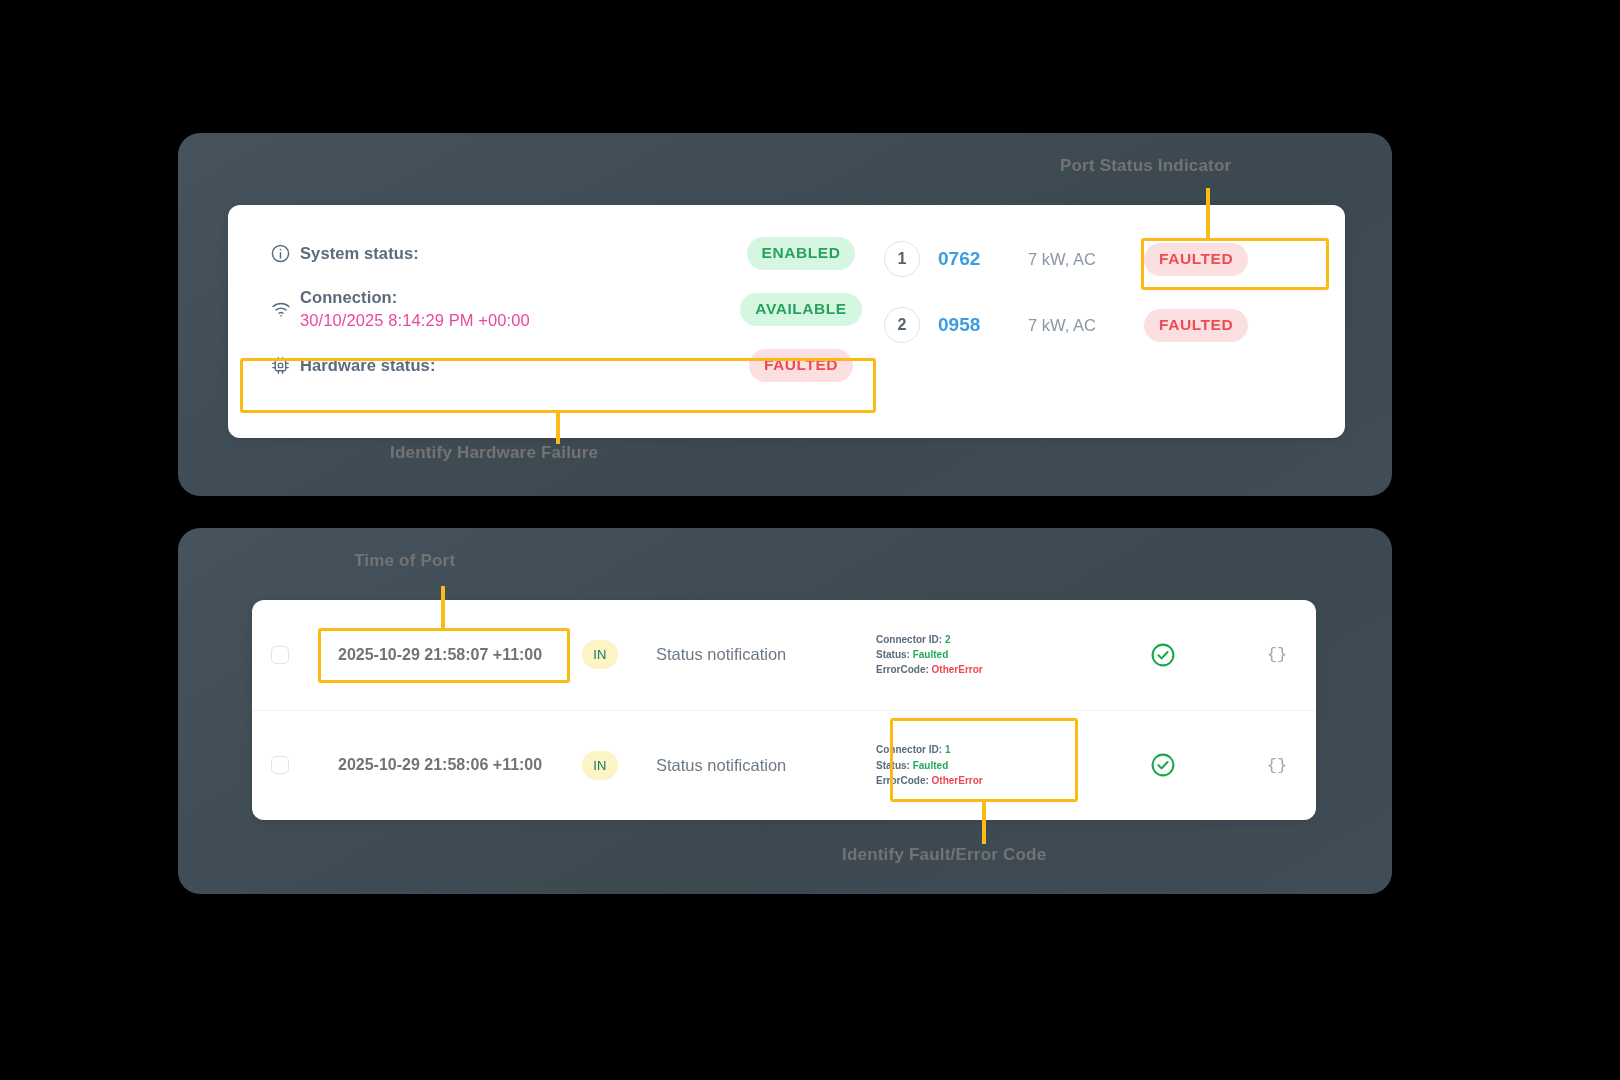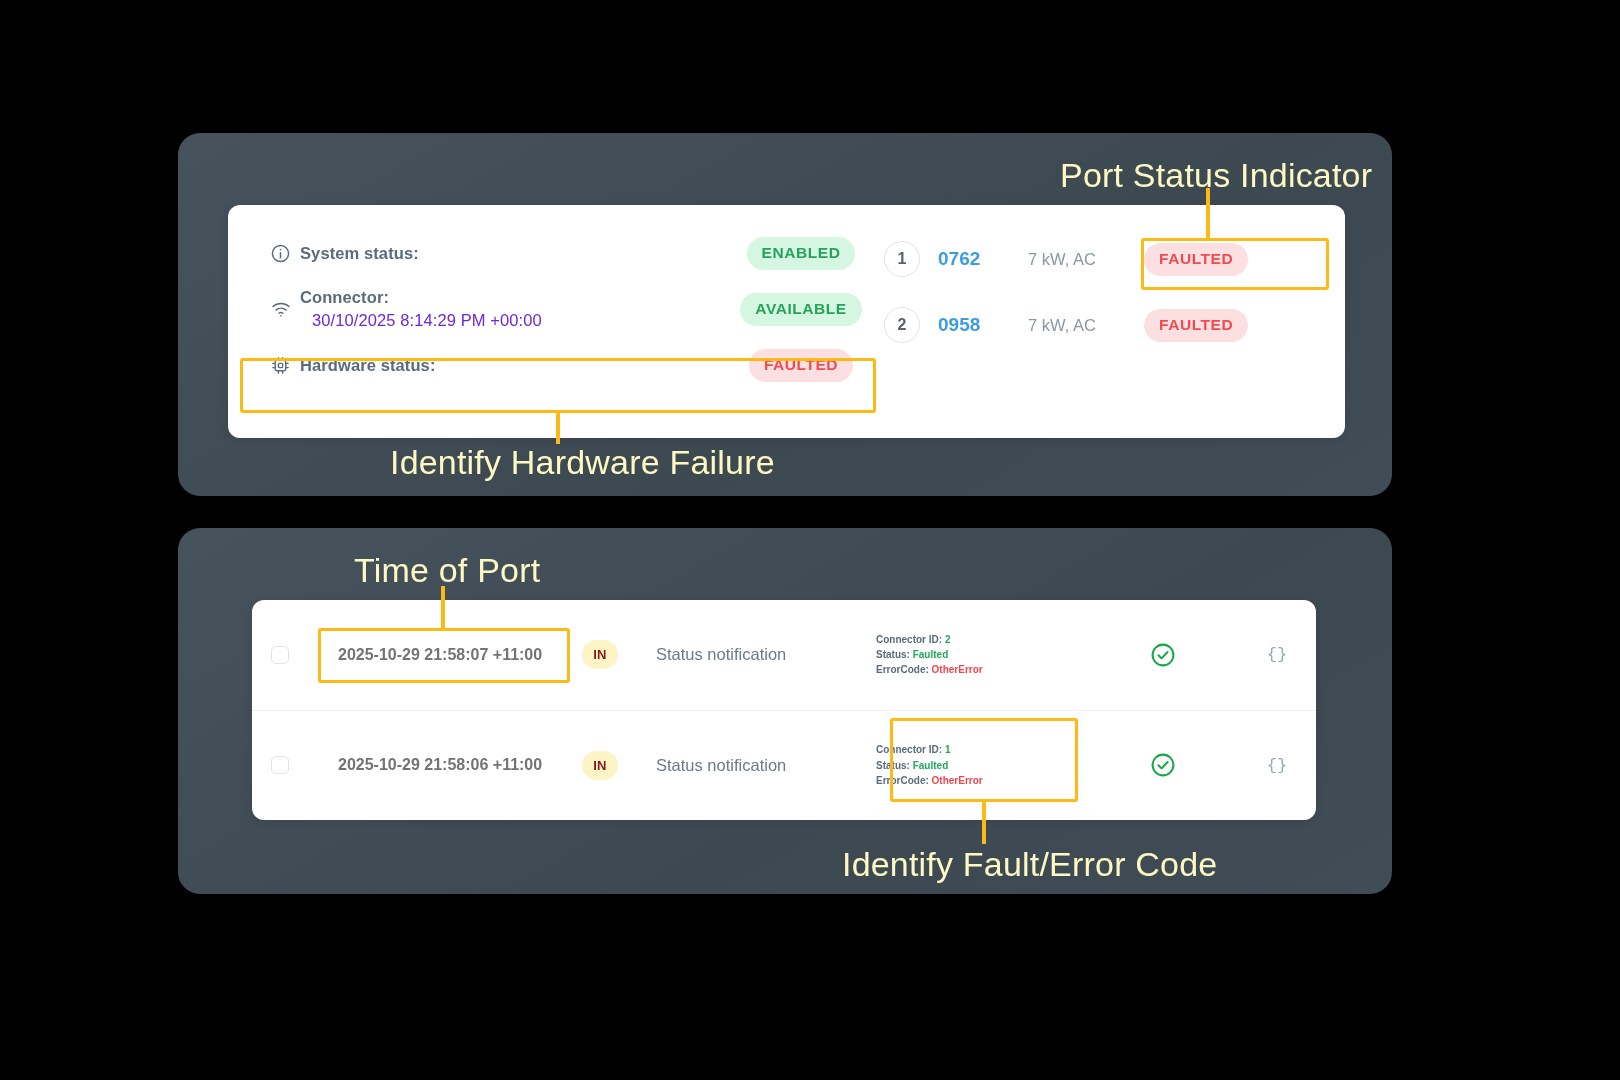--- a/index.html
+++ b/index.html
@@ -62,24 +62,23 @@
   .status-row .lbl {
     color: #5b6b7c;
     font-size: 16.5px;
     font-weight: 600;
     letter-spacing: .1px;
     flex: 1;
     line-height: 1.38;
   }
   .status-row .lbl .sub {
     font-weight: 400;
-    color: #6d28d9;
+    color: #ec4899;
     display: block;
     font-size: 16.5px;
-    margin-left: 12px;
   }
 
   
   .pill {
     font-size: 15.5px;
     font-weight: 700;
     letter-spacing: .55px;
     border-radius: 999px;
     padding: 7px 15px 8px;
     white-space: nowrap;
@@ -157,23 +156,23 @@
     flex: 0 0 254px;
     color: #737373;
     font-size: 16px;
     font-weight: 700;
     padding-left: 30px;
     white-space: nowrap;
   }
   .log-dir { width: 76px; flex: 0 0 76px; display: flex; justify-content: center; }
   .dir-badge {
     background: #fdf4c5;
-    color: #7f1d1d;
+    color: #0f766e;
     font-size: 13px;
-    font-weight: 700;
+    font-weight: 400;
     border-radius: 999px;
     padding: 7px 11px;
     letter-spacing: .3px;
   }
   .log-action {
     width: 238px;
     flex: 0 0 238px;
     color: #6d7a86;
     font-size: 16.5px;
     padding-left: 18px;
@@ -208,23 +207,23 @@
     border-radius: 3px;
     pointer-events: none;
   }
   .leader {
     position: absolute;
     background: #fcba16;
     width: 4px;
   }
   .anno {
     position: absolute;
-    color: #fef9c3;
-    font-size: 34px;
-    font-weight: 400;
+    color: #737373;
+    font-size: 17px;
+    font-weight: 700;
     letter-spacing: .2px;
     white-space: nowrap;
   }
 
   #hl-port-status { left: 1141px; top: 238px; width: 188px; height: 52px; }
   #hl-hardware    { left: 240px;  top: 358px; width: 636px; height: 55px; }
   #hl-time        { left: 318px;  top: 628px; width: 252px; height: 55px; }
   #hl-errorcode   { left: 890px;  top: 718px; width: 188px; height: 84px; }
 
   #lead-port-status { left: 1206px; top: 188px; height: 52px; }
@@ -266,21 +265,21 @@
       <div class="status-row tall">
         <span class="ico">
           <svg width="22" height="18" viewBox="0 0 24 20" fill="none" stroke="#5b6b7c" stroke-width="1.7" stroke-linecap="round">
             <path d="M3.2 7.2a13 13 0 0 1 17.6 0"></path>
             <path d="M6.6 11a8.6 8.6 0 0 1 10.8 0"></path>
             <path d="M9.9 14.6a4.2 4.2 0 0 1 4.2 0"></path>
             <circle cx="12" cy="17.6" r="0.9" fill="#5b6b7c" stroke="none"></circle>
           </svg>
         </span>
         <span class="lbl">
-          <span>Connector:</span>
+          <span>Connection:</span>
           <span class="sub">30/10/2025 8:14:29 PM +00:00</span>
         </span>
         <span class="pill-slot">
           <span class="pill green">AVAILABLE</span>
         </span>
       </div>
 
       <div class="status-row">
         <span class="ico">
           <svg width="21" height="21" viewBox="0 0 24 24" fill="none" stroke="#5b6b7c" stroke-width="1.6">

